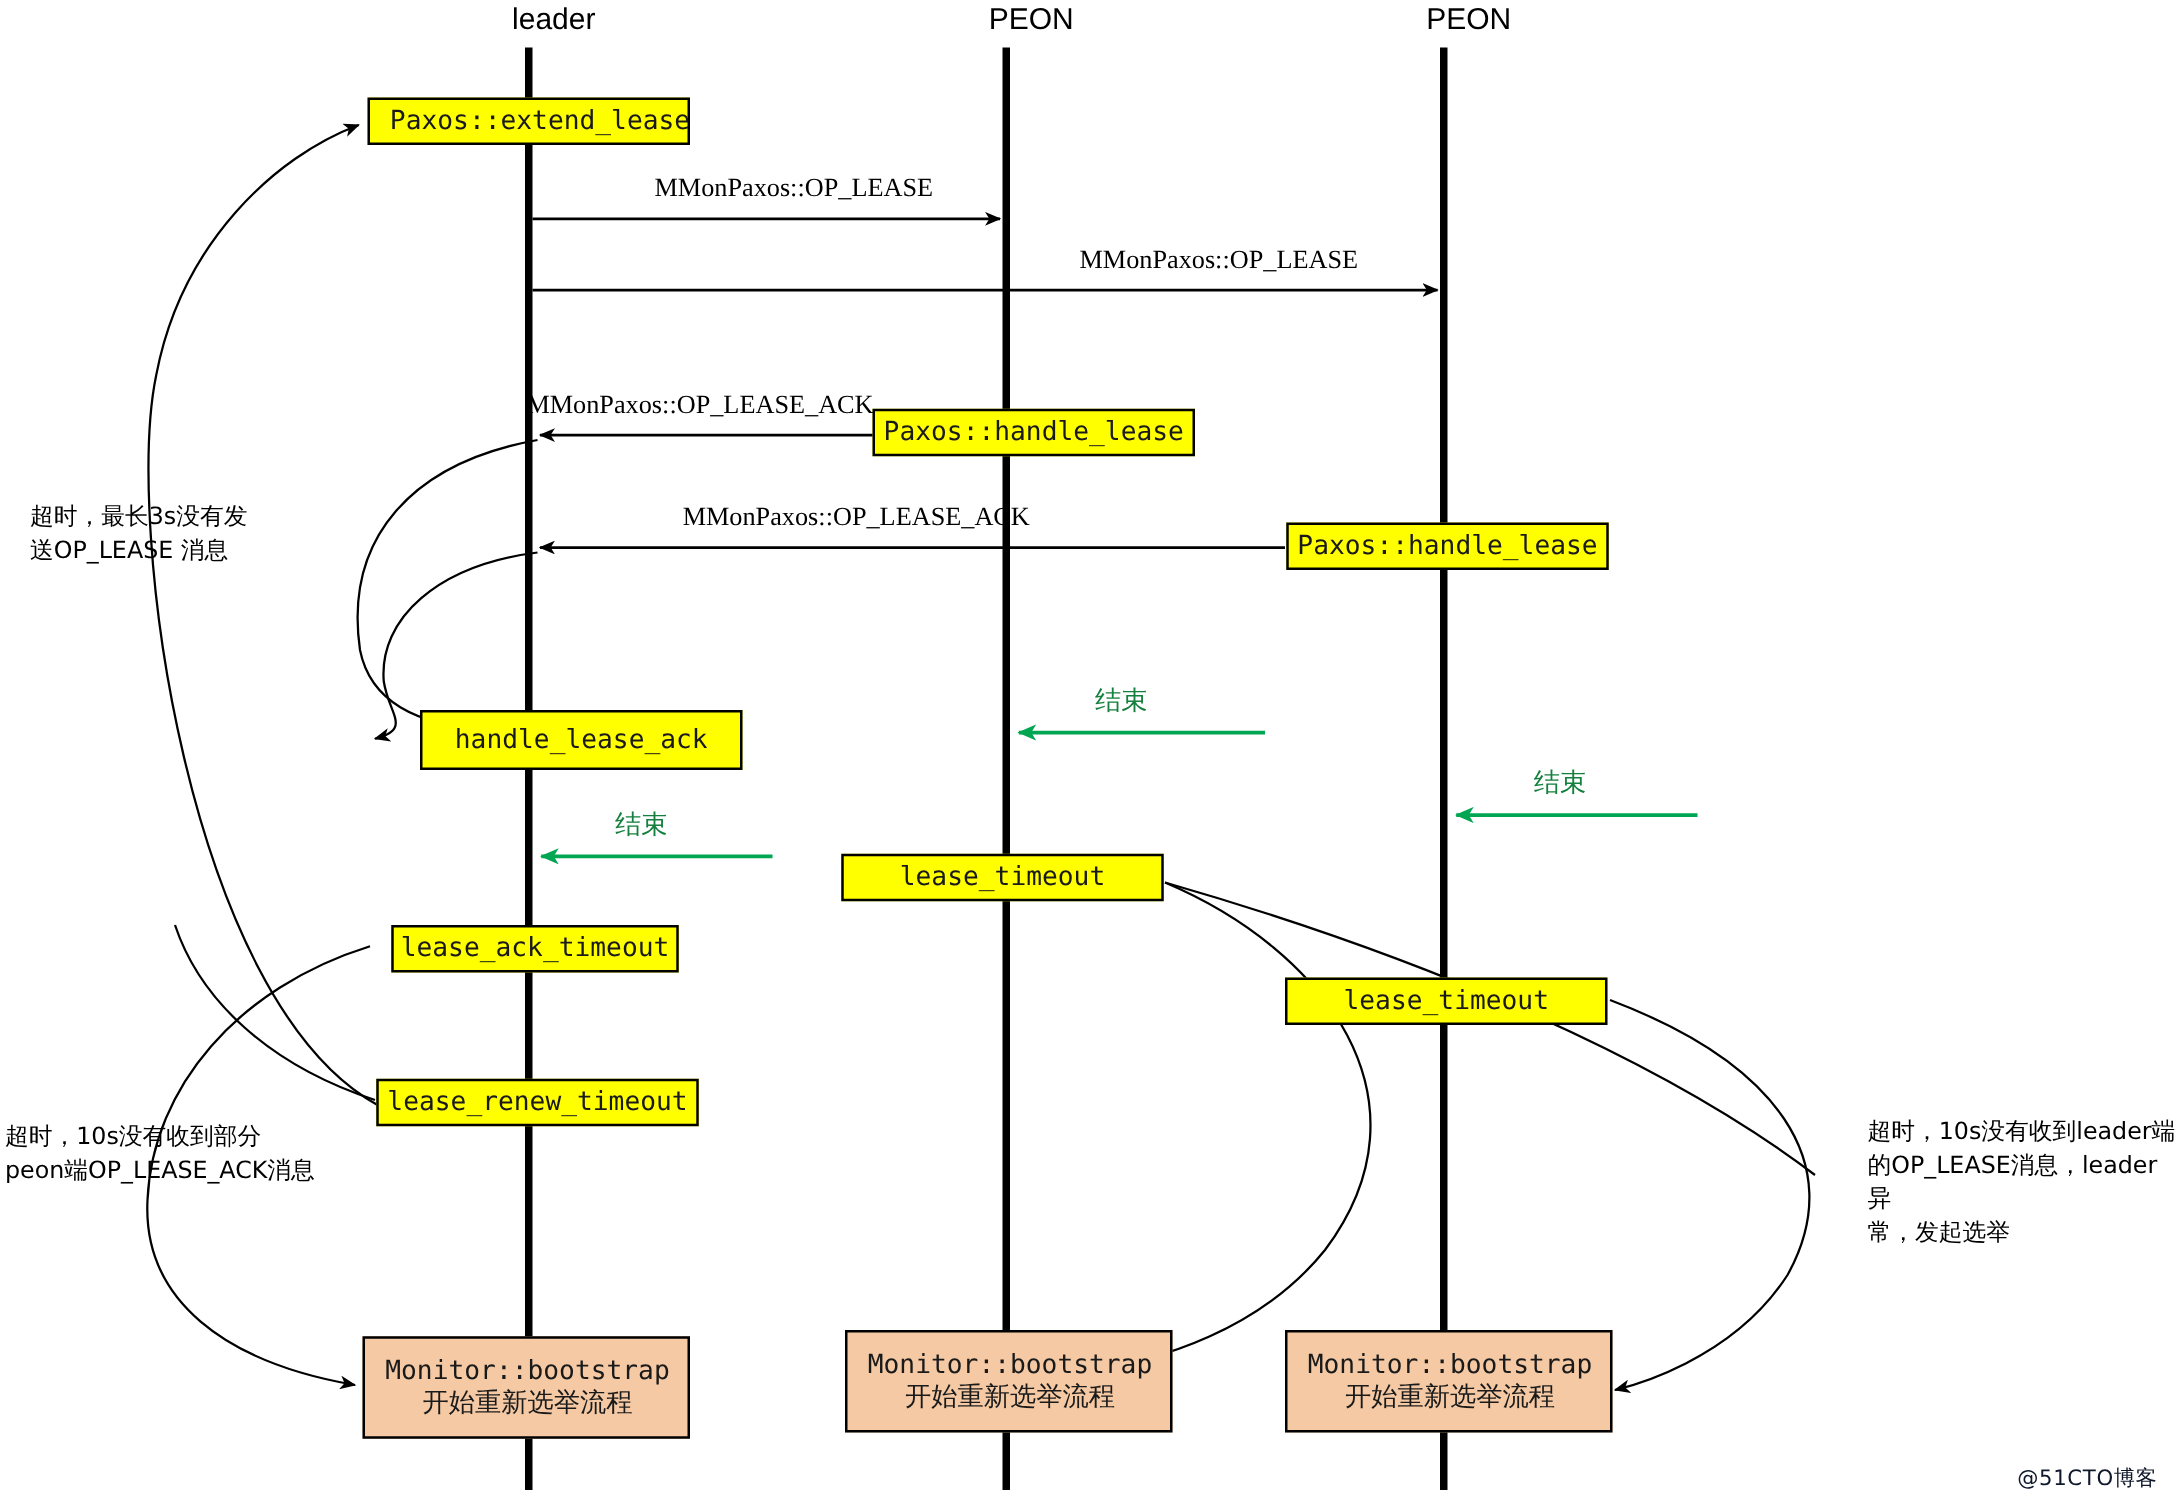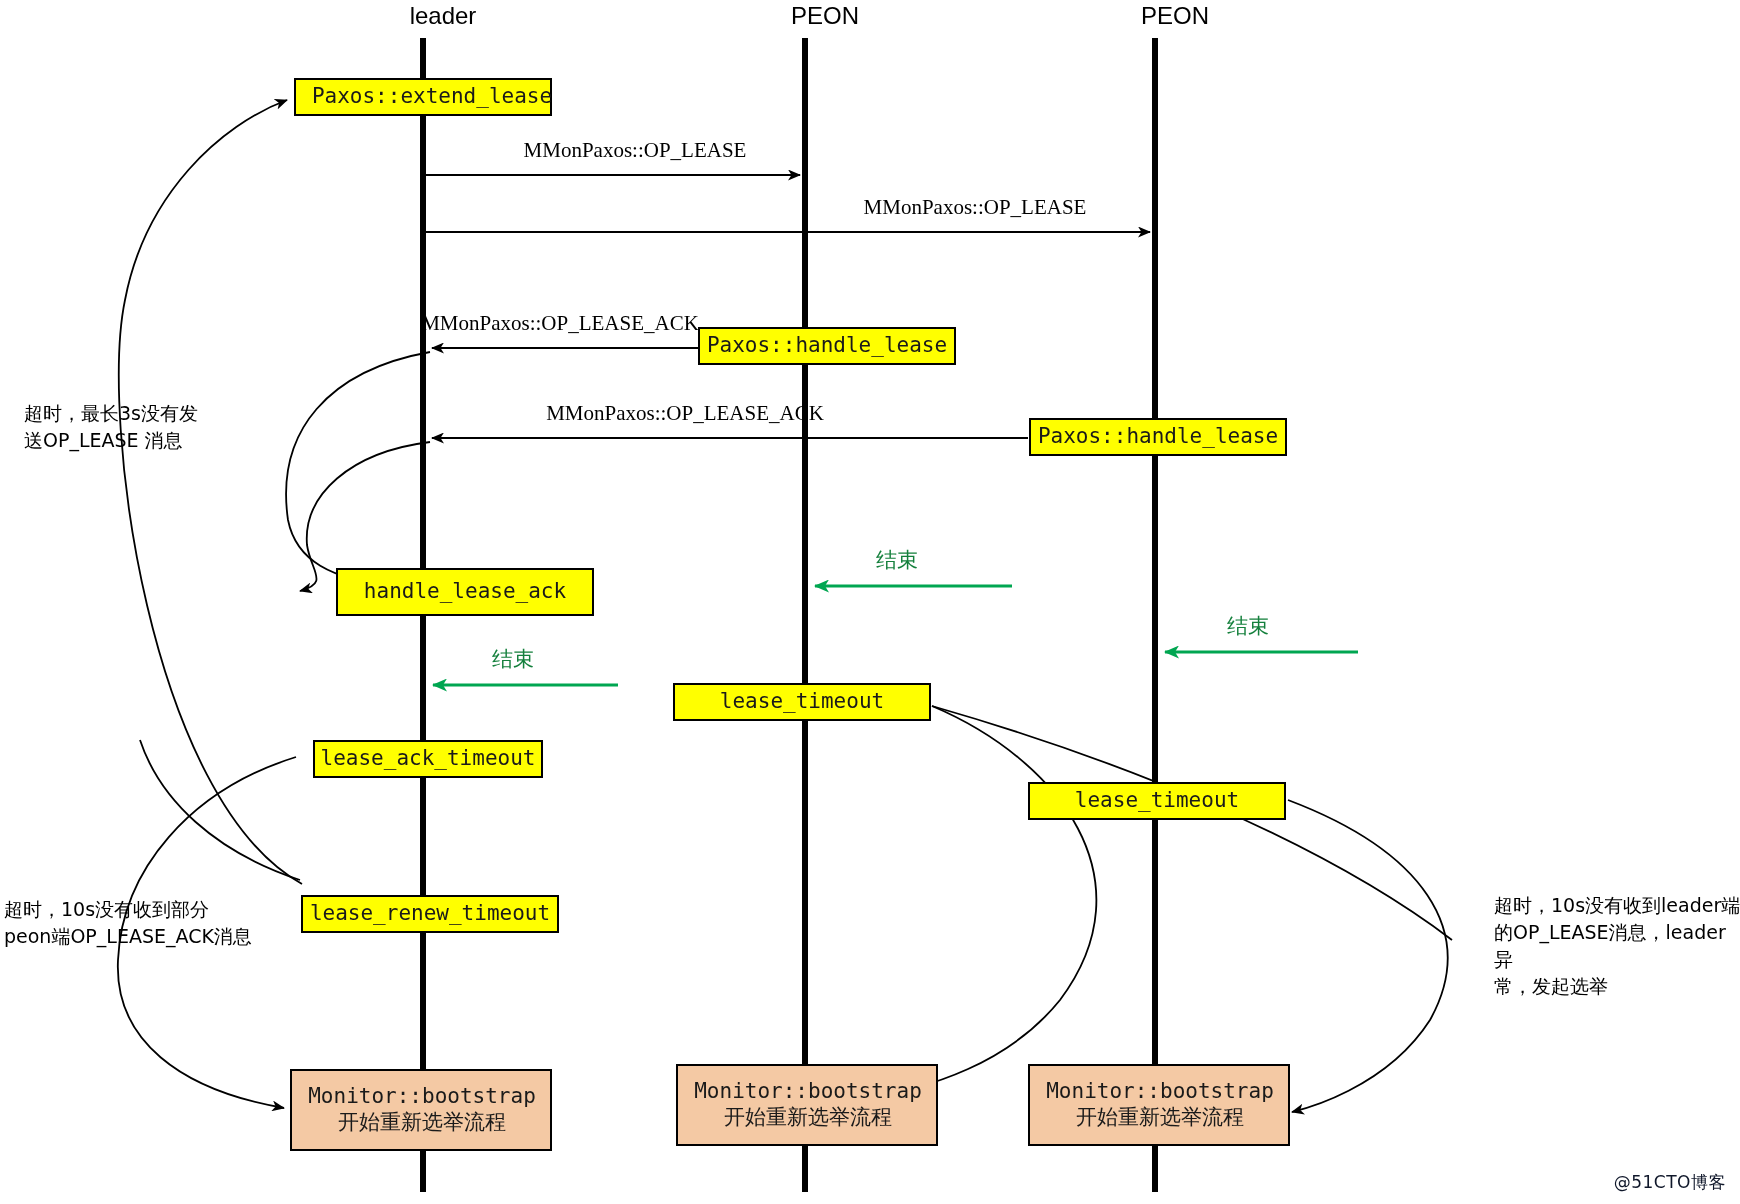--- a/index.html
+++ b/index.html
@@ -167,21 +167,21 @@
   </div>
 
   <div class="actbox yellow" style="left:428px;  top:759px; width:230px; height:38px;">
     <span>lease_ack_timeout</span>
   </div>
 
   <div class="actbox yellow" style="left:1157px; top:801px; width:258px; height:38px;">
     <span>lease_timeout</span>
   </div>
 
-  <div class="actbox yellow" style="left:430px;  top:882px; width:258px; height:38px;margin-top:32px;">
+  <div class="actbox yellow" style="left:430px;  top:882px; width:258px; height:38px;">
     <span>lease_renew_timeout</span>
   </div>
 
   <div class="actbox peach" style="left:421px;  top:1110px; width:262px; height:82px;">
     <span>Monitor::bootstrap</span>
     <span class="cn">开始重新选举流程</span>
   </div>
 
   <div class="actbox peach" style="left:807px;  top:1105px; width:262px; height:82px;">
     <span>Monitor::bootstrap</span>

